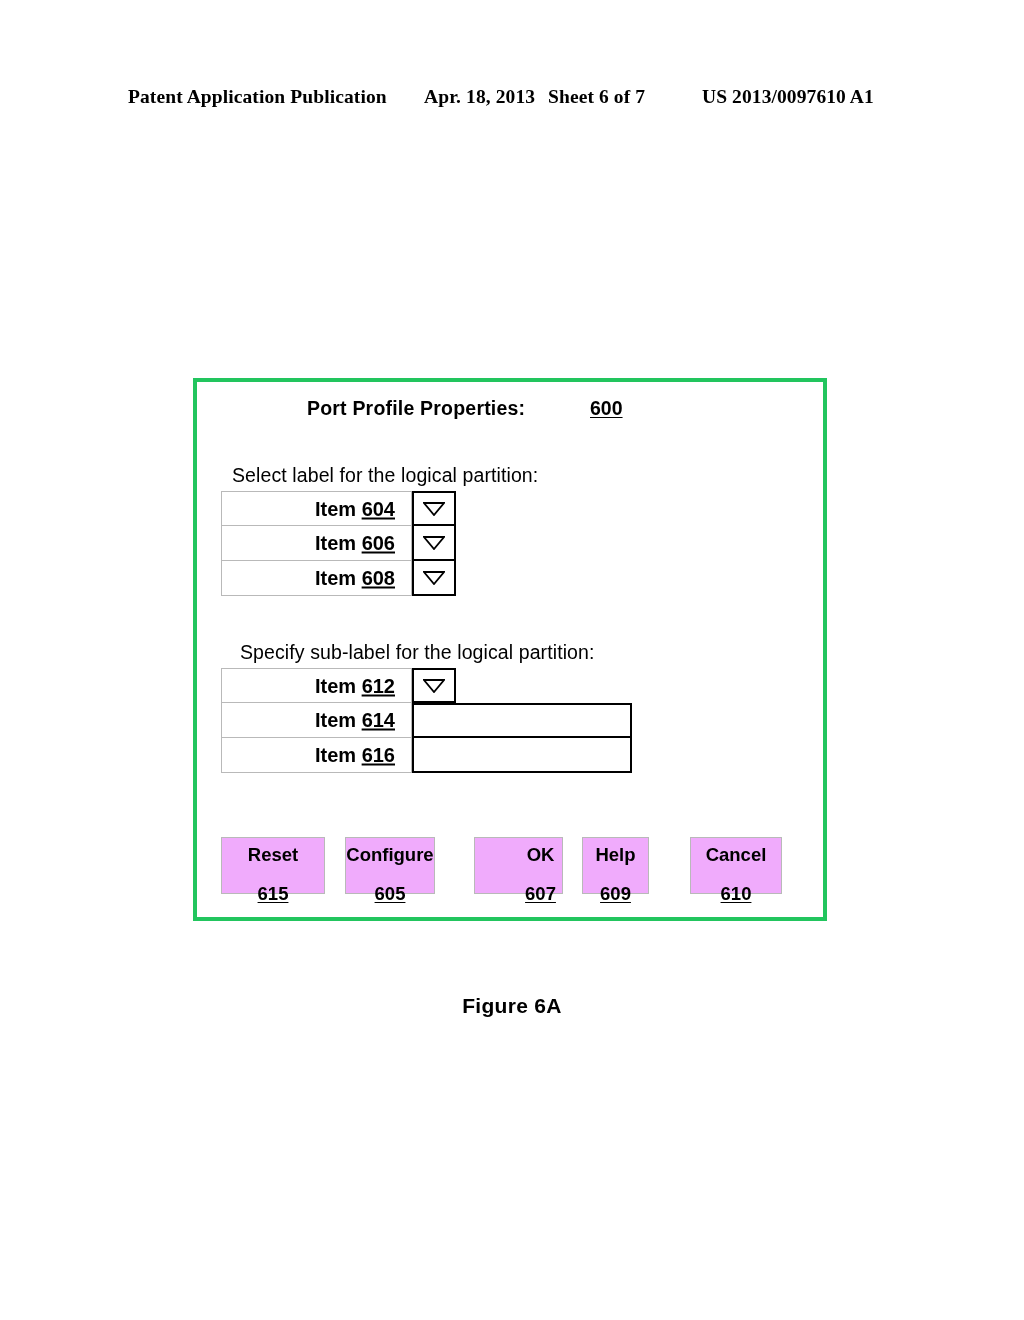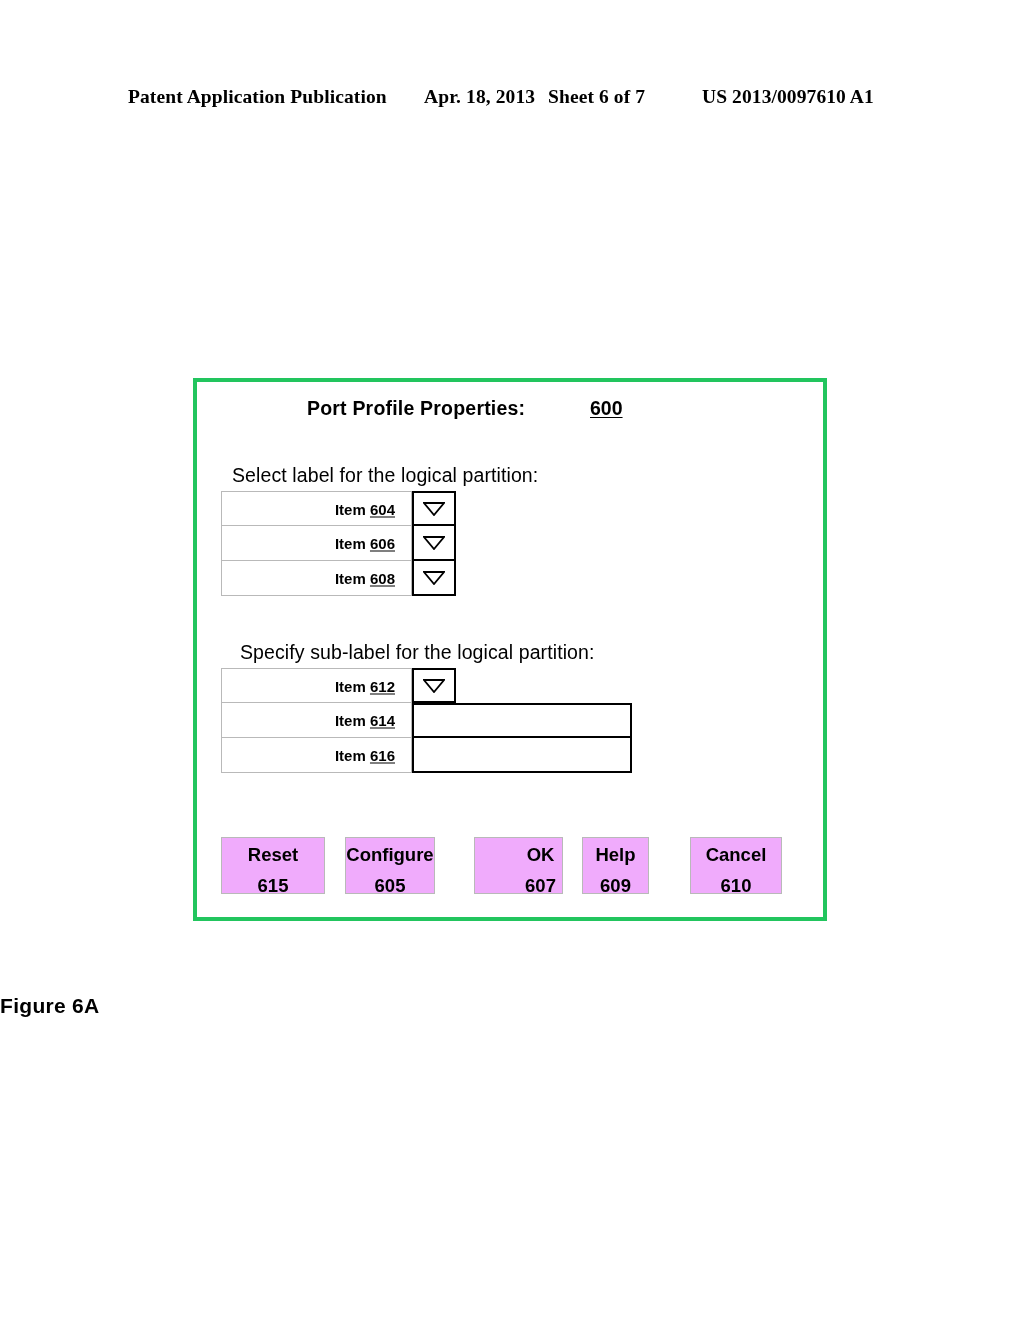--- a/index.html
+++ b/index.html
@@ -100,21 +100,21 @@
     border: 1px solid #b9b9b9;
     box-sizing: border-box;
     background: #ffffff;
   }
   .field-row:not(:first-child) .label-cell { border-top: none; }
   .label-text {
     position: absolute;
     right: 16px;
     top: 50%;
     transform: translateY(-50%);
-    font-size: 15px;
+    font-size: 20px;
     font-weight: bold;
     white-space: nowrap;
   }
   .label-text u {
     text-decoration: underline;
     text-underline-offset: 2px;
   }
 
   
   .dropdown-cell {
@@ -169,37 +169,38 @@
     background: #f0abfc;
     text-align: center;
     font-size: 18.5px;
     font-weight: bold;
     line-height: 1.0;
     padding-top: 8px;
   }
   .dlg-button .btn-label { display: block; white-space: nowrap; }
   .dlg-button .btn-ref {
     display: block;
-    margin-top: 12px;
+    margin-top: 20px;
+    text-decoration: underline;
     text-underline-offset: 2px;
   }
 
   .btn-0 { left: 0px;   width: 104px; }
   .btn-1 { left: 124px; width: 90px; }
   .btn-2 { left: 253px; width: 89px; padding-left: 44px;  }
   .btn-3 { left: 361px; width: 67px;  }
   .btn-4 { left: 469px; width: 92px;  }
 
   
   .fig-caption {
     position: absolute;
     left: 0;
     top: 994px;
     width: 1024px;
-    text-align: left;
+    text-align: center;
     font-size: 21px;
     font-weight: bold;
     letter-spacing: 0.3px;
   }
 </style>
 </head>
 <body>
 
 <div class="page-header">
   <span class="ph-pub">Patent Application Publication</span>

